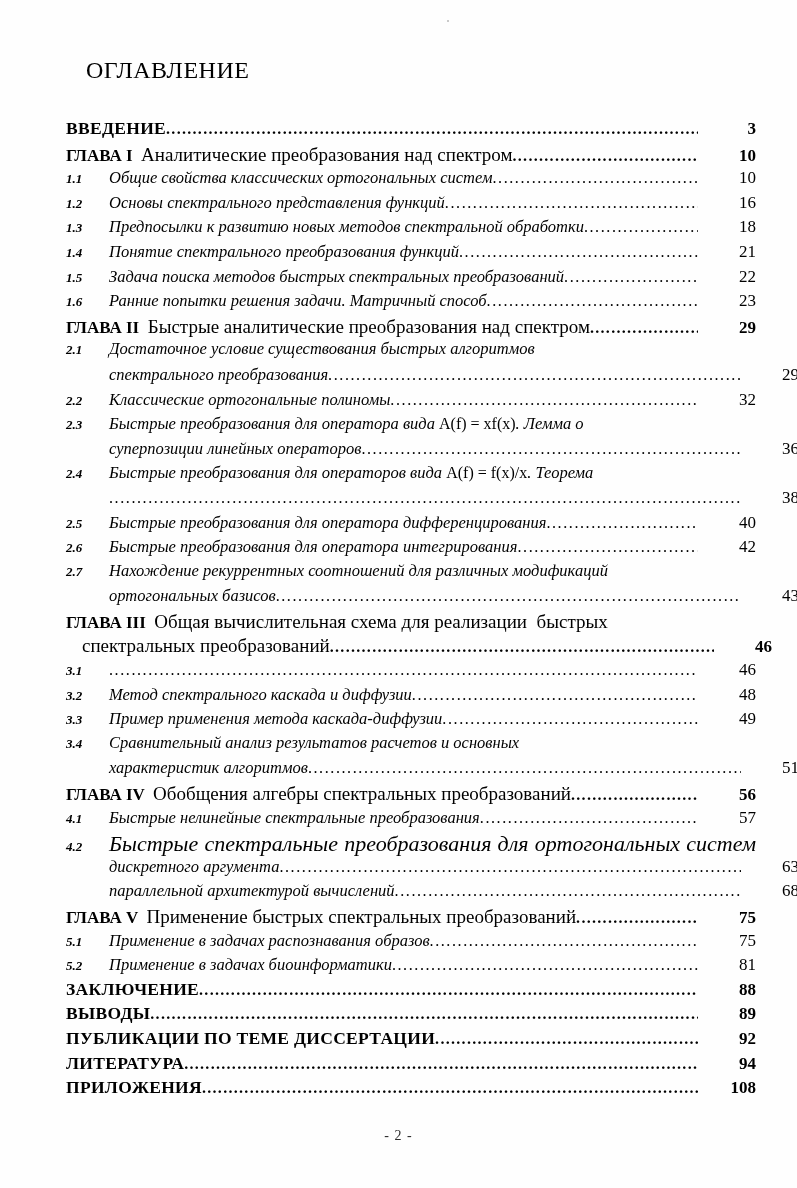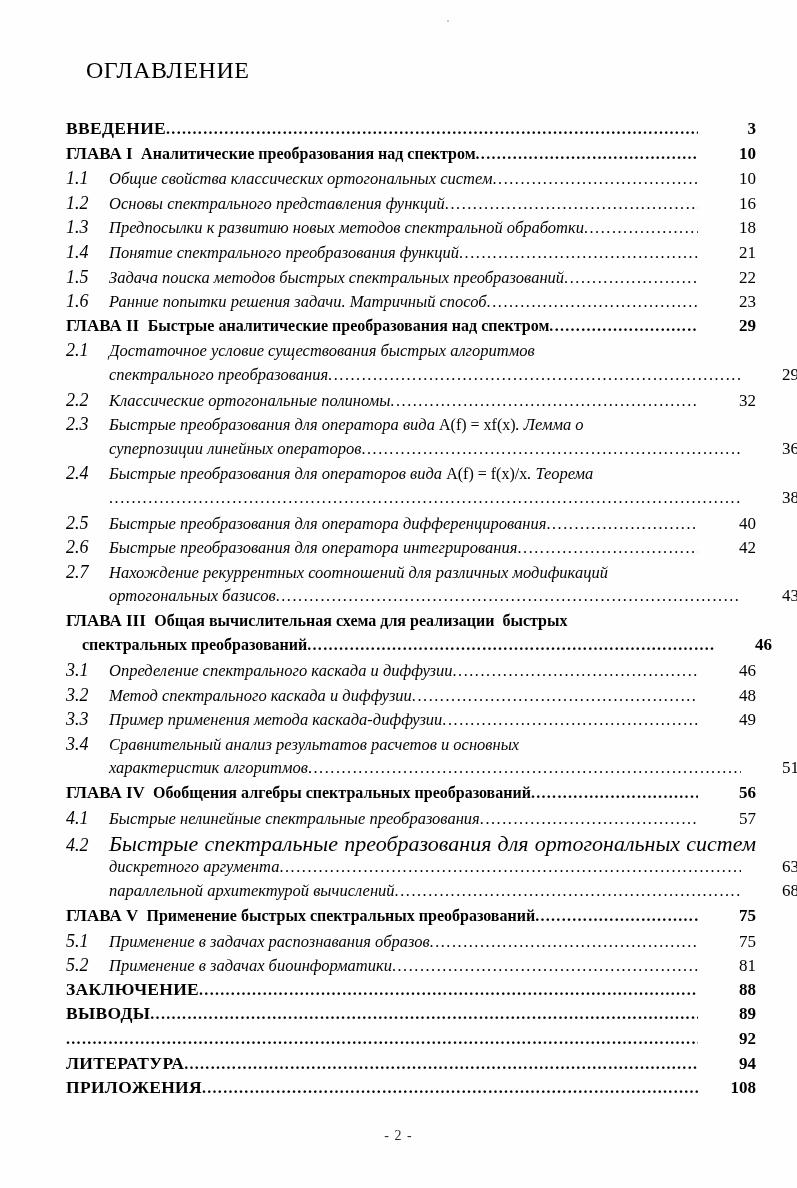--- a/index.html
+++ b/index.html
@@ -64,22 +64,23 @@
     position: relative;
     display: flex;
     align-items: baseline;
     width: 100%;
   }
 
   .num-col {
     flex: 0 0 auto;
     width: 43px;
     font-style: italic;
-    font-size: 18px;
-    line-height: 1.0;
+    font-size: 13px;
+    line-height: 1.0;
+    font-weight: bold;
   }
 
   .chap-col {
     flex: 0 0 auto;
     font-weight: bold;
     font-size: 17px;
     white-space: pre;
     line-height: 1.0;
   }
 
@@ -111,22 +112,22 @@
   }
   .pg.bold { font-weight: bold; }
 
   
   .sec-major {
     font-weight: bold;
     font-size: 17.5px;
     letter-spacing: 0.3px;
   }
   .sec-chapter {
-    font-weight: bold;
-    font-size: 16px;
+    font-weight: normal;
+    font-size: 19px;
   }
   .sec-sub {
     font-style: italic;
     font-size: 16.5px;
   }
 
   
   .r { height: 24.6px; }
 
   
@@ -323,21 +324,20 @@
         </div>
         <div class="line r cont-chap">
           <span class="txt sec-chapter">спектральных преобразований</span>
           <span class="leader bold">........................................................................................................................................................................................................</span>
           <span class="pg bold">46</span>
         </div>
       </div>
       <div class="row">
         <div class="line r">
           <span class="num-col">3.1</span>
-          <span class="txt sec-sub">Определение спектрального каскада и диффузии</span>
           <span class="leader">........................................................................................................................................................................................................</span>
           <span class="pg">46</span>
         </div>
       </div>
       <div class="row">
         <div class="line r">
           <span class="num-col">3.2</span>
           <span class="txt sec-sub">Метод спектрального каскада и диффузии</span>
           <span class="leader">........................................................................................................................................................................................................</span>
           <span class="pg">48</span>
@@ -429,20 +429,21 @@
       </div>
       <div class="row">
         <div class="line r">
           <span class="txt sec-major">ВЫВОДЫ</span>
           <span class="leader bold">........................................................................................................................................................................................................</span>
           <span class="pg bold">89</span>
         </div>
       </div>
       <div class="row">
         <div class="line r">
+          <span class="txt sec-major">ПУБЛИКАЦИИ ПО ТЕМЕ ДИССЕРТАЦИИ</span>
           <span class="leader bold">........................................................................................................................................................................................................</span>
           <span class="pg bold">92</span>
         </div>
       </div>
       <div class="row">
         <div class="line r">
           <span class="txt sec-major">ЛИТЕРАТУРА</span>
           <span class="leader bold">........................................................................................................................................................................................................</span>
           <span class="pg bold">94</span>
         </div>

